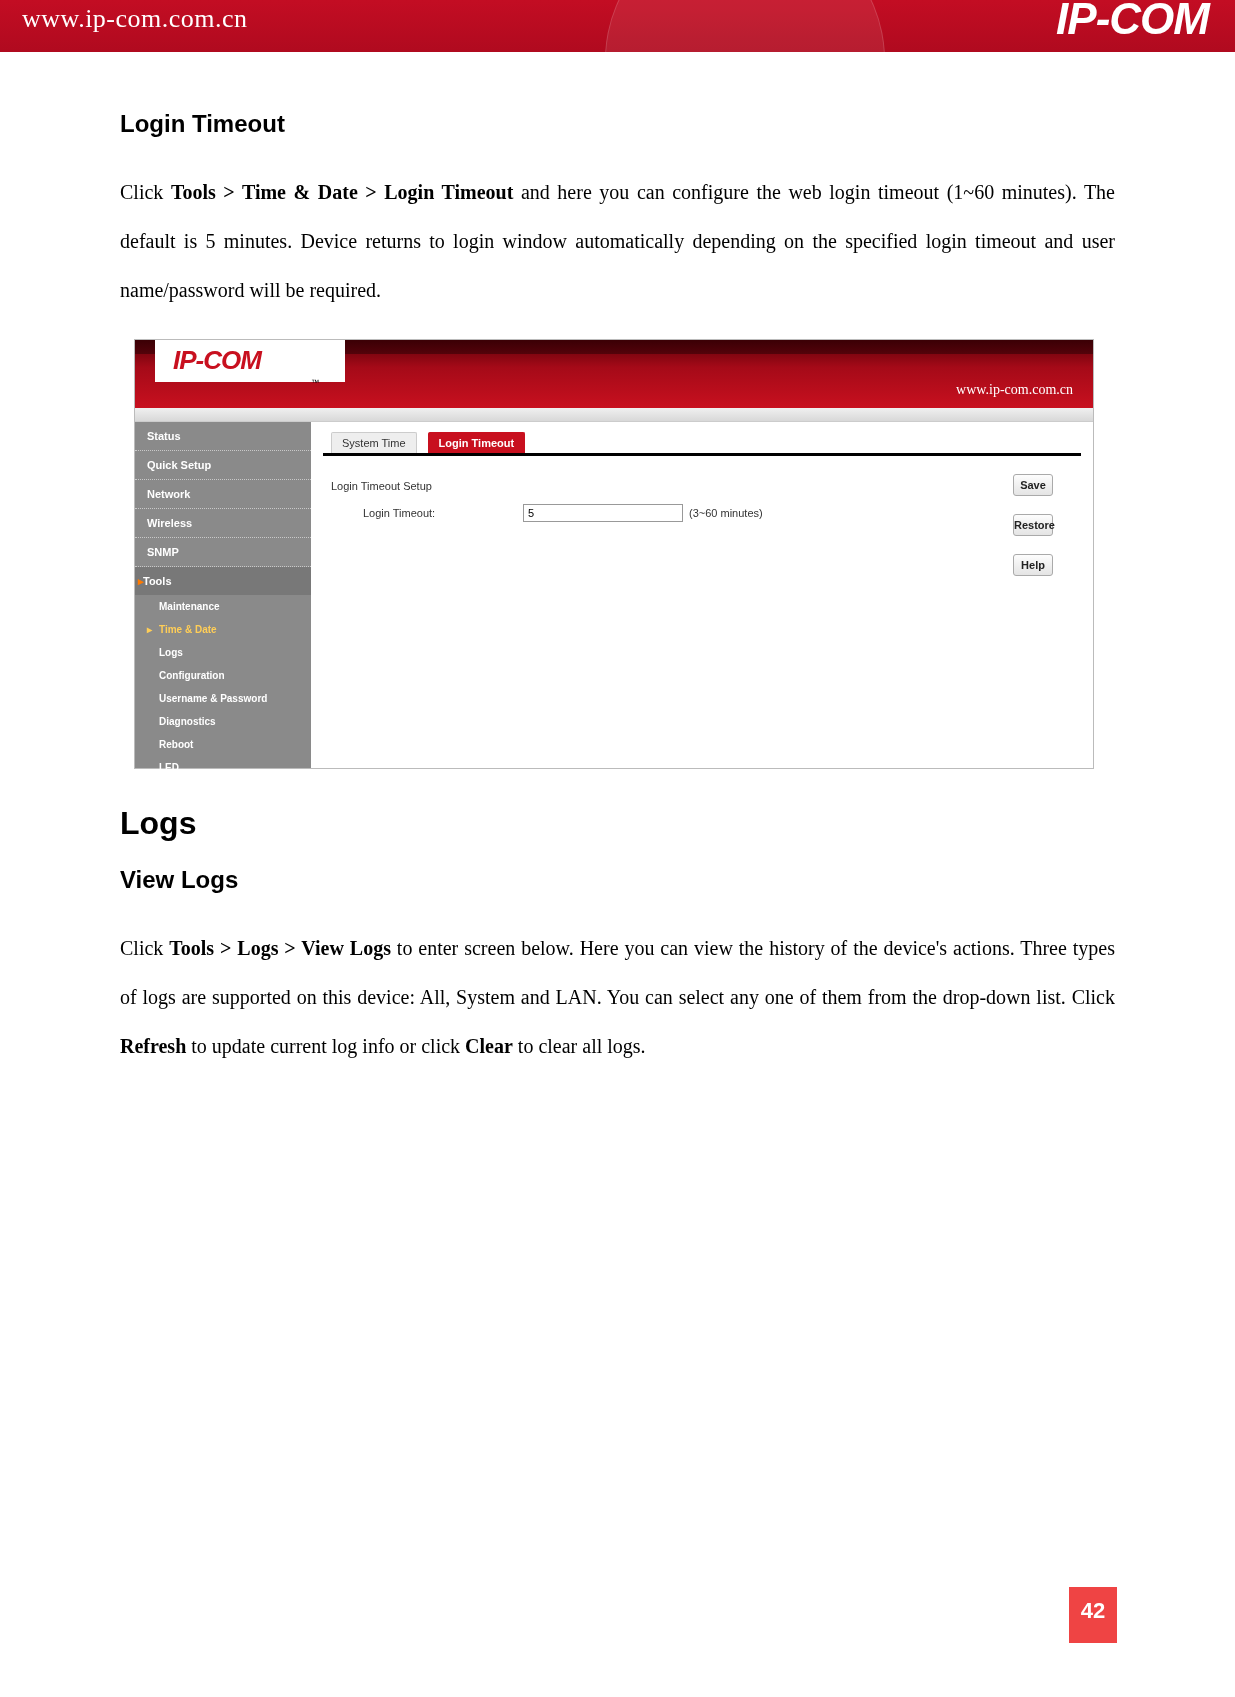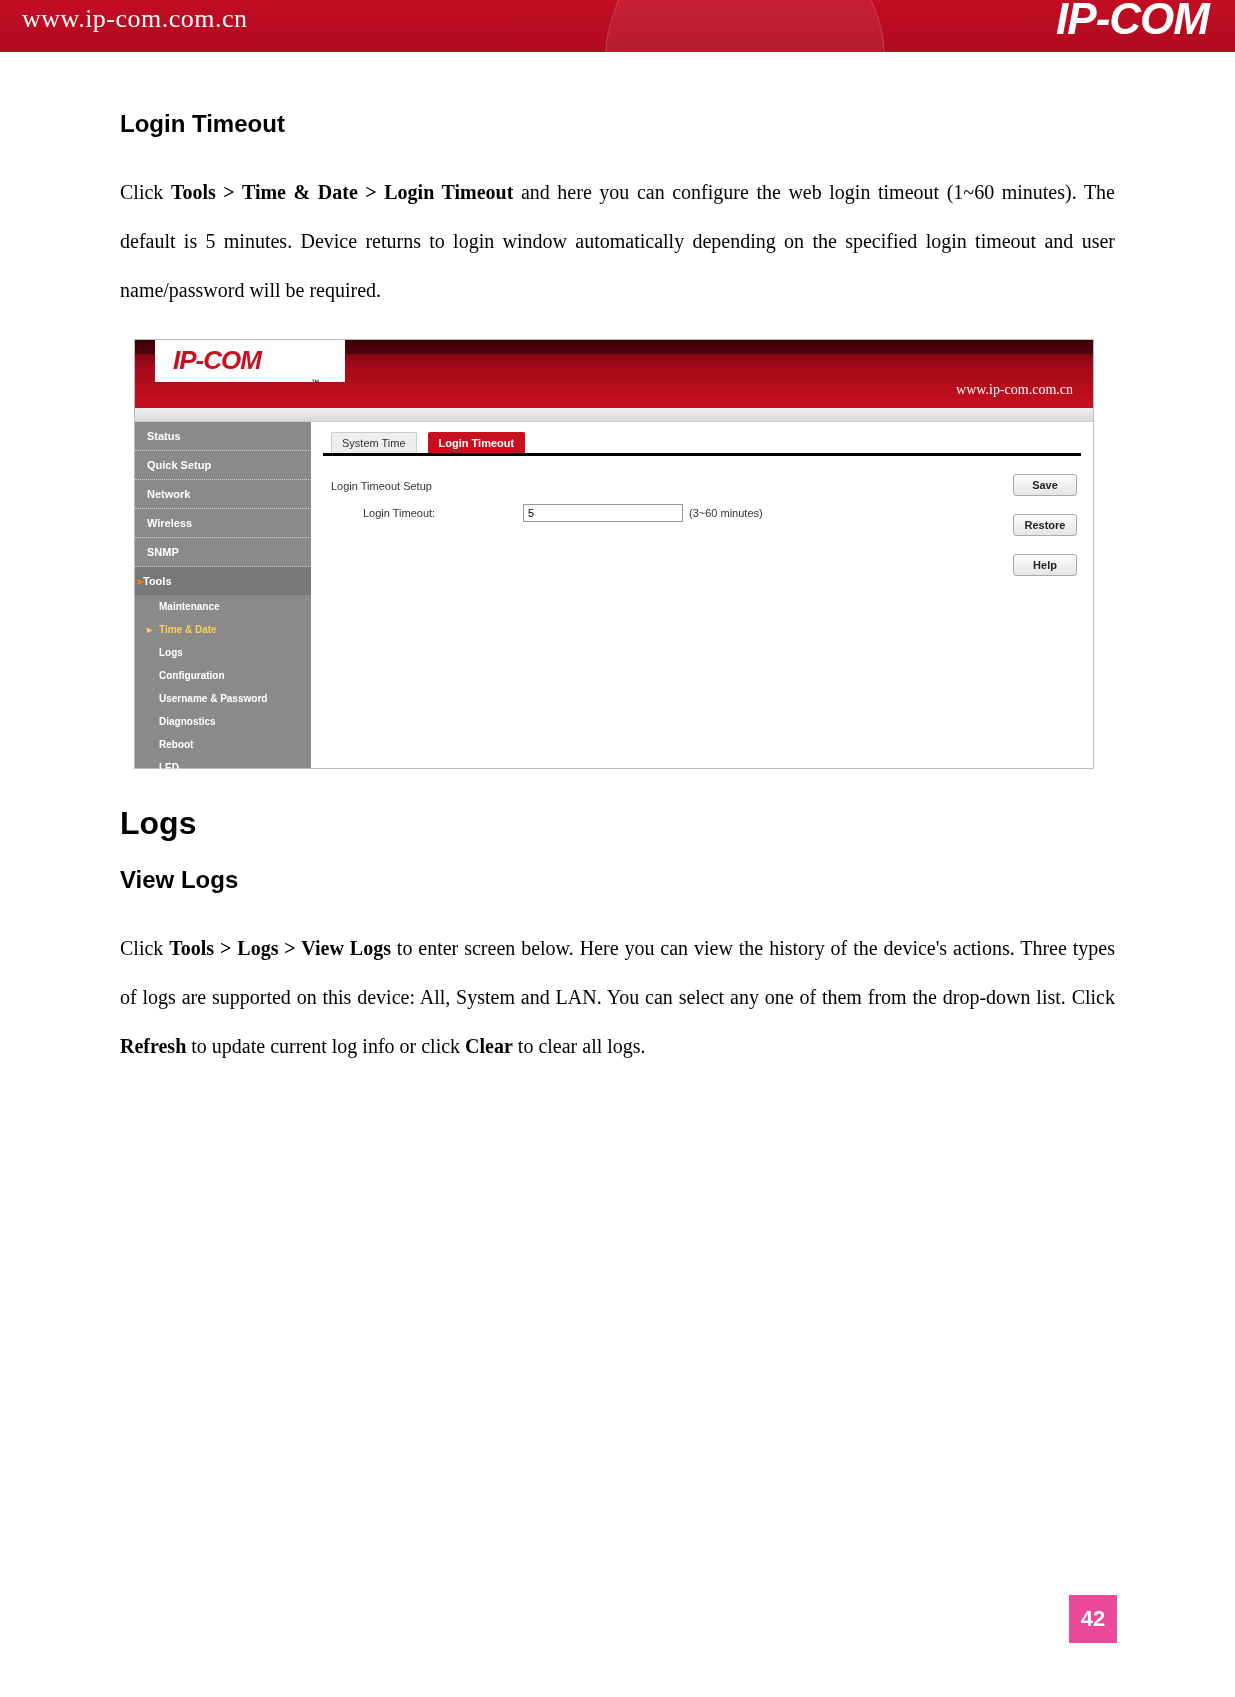--- a/index.html
+++ b/index.html
@@ -220,39 +220,39 @@
   .btncol {
     position: absolute;
     right: 14px;
     top: 52px;
     width: 66px;
     display: flex;
     flex-direction: column;
     gap: 18px;
   }
   .btn {
-    width: 64px;
+    width: 40px;
     height: 22px;
     background: linear-gradient(to bottom, #fdfdfd, #e4e4e4);
     border: 1px solid #aaa;
     border-radius: 3px;
     font-size: 11px;
     color: #222;
     text-align: center;
     line-height: 20px;
     font-weight: bold;
   }
 
   .page-num {
     position: absolute;
     right: 118px;
     bottom: 54px;
     width: 48px;
-    height: 48px;
-    background: #ec4899;
+    height: 56px;
+    background: #ef4444;
     color: #fff;
     font-family: Arial, sans-serif;
     font-size: 22px;
     font-weight: bold;
     text-align: center;
     line-height: 48px;
   }
 </style>
 </head>
 <body>

